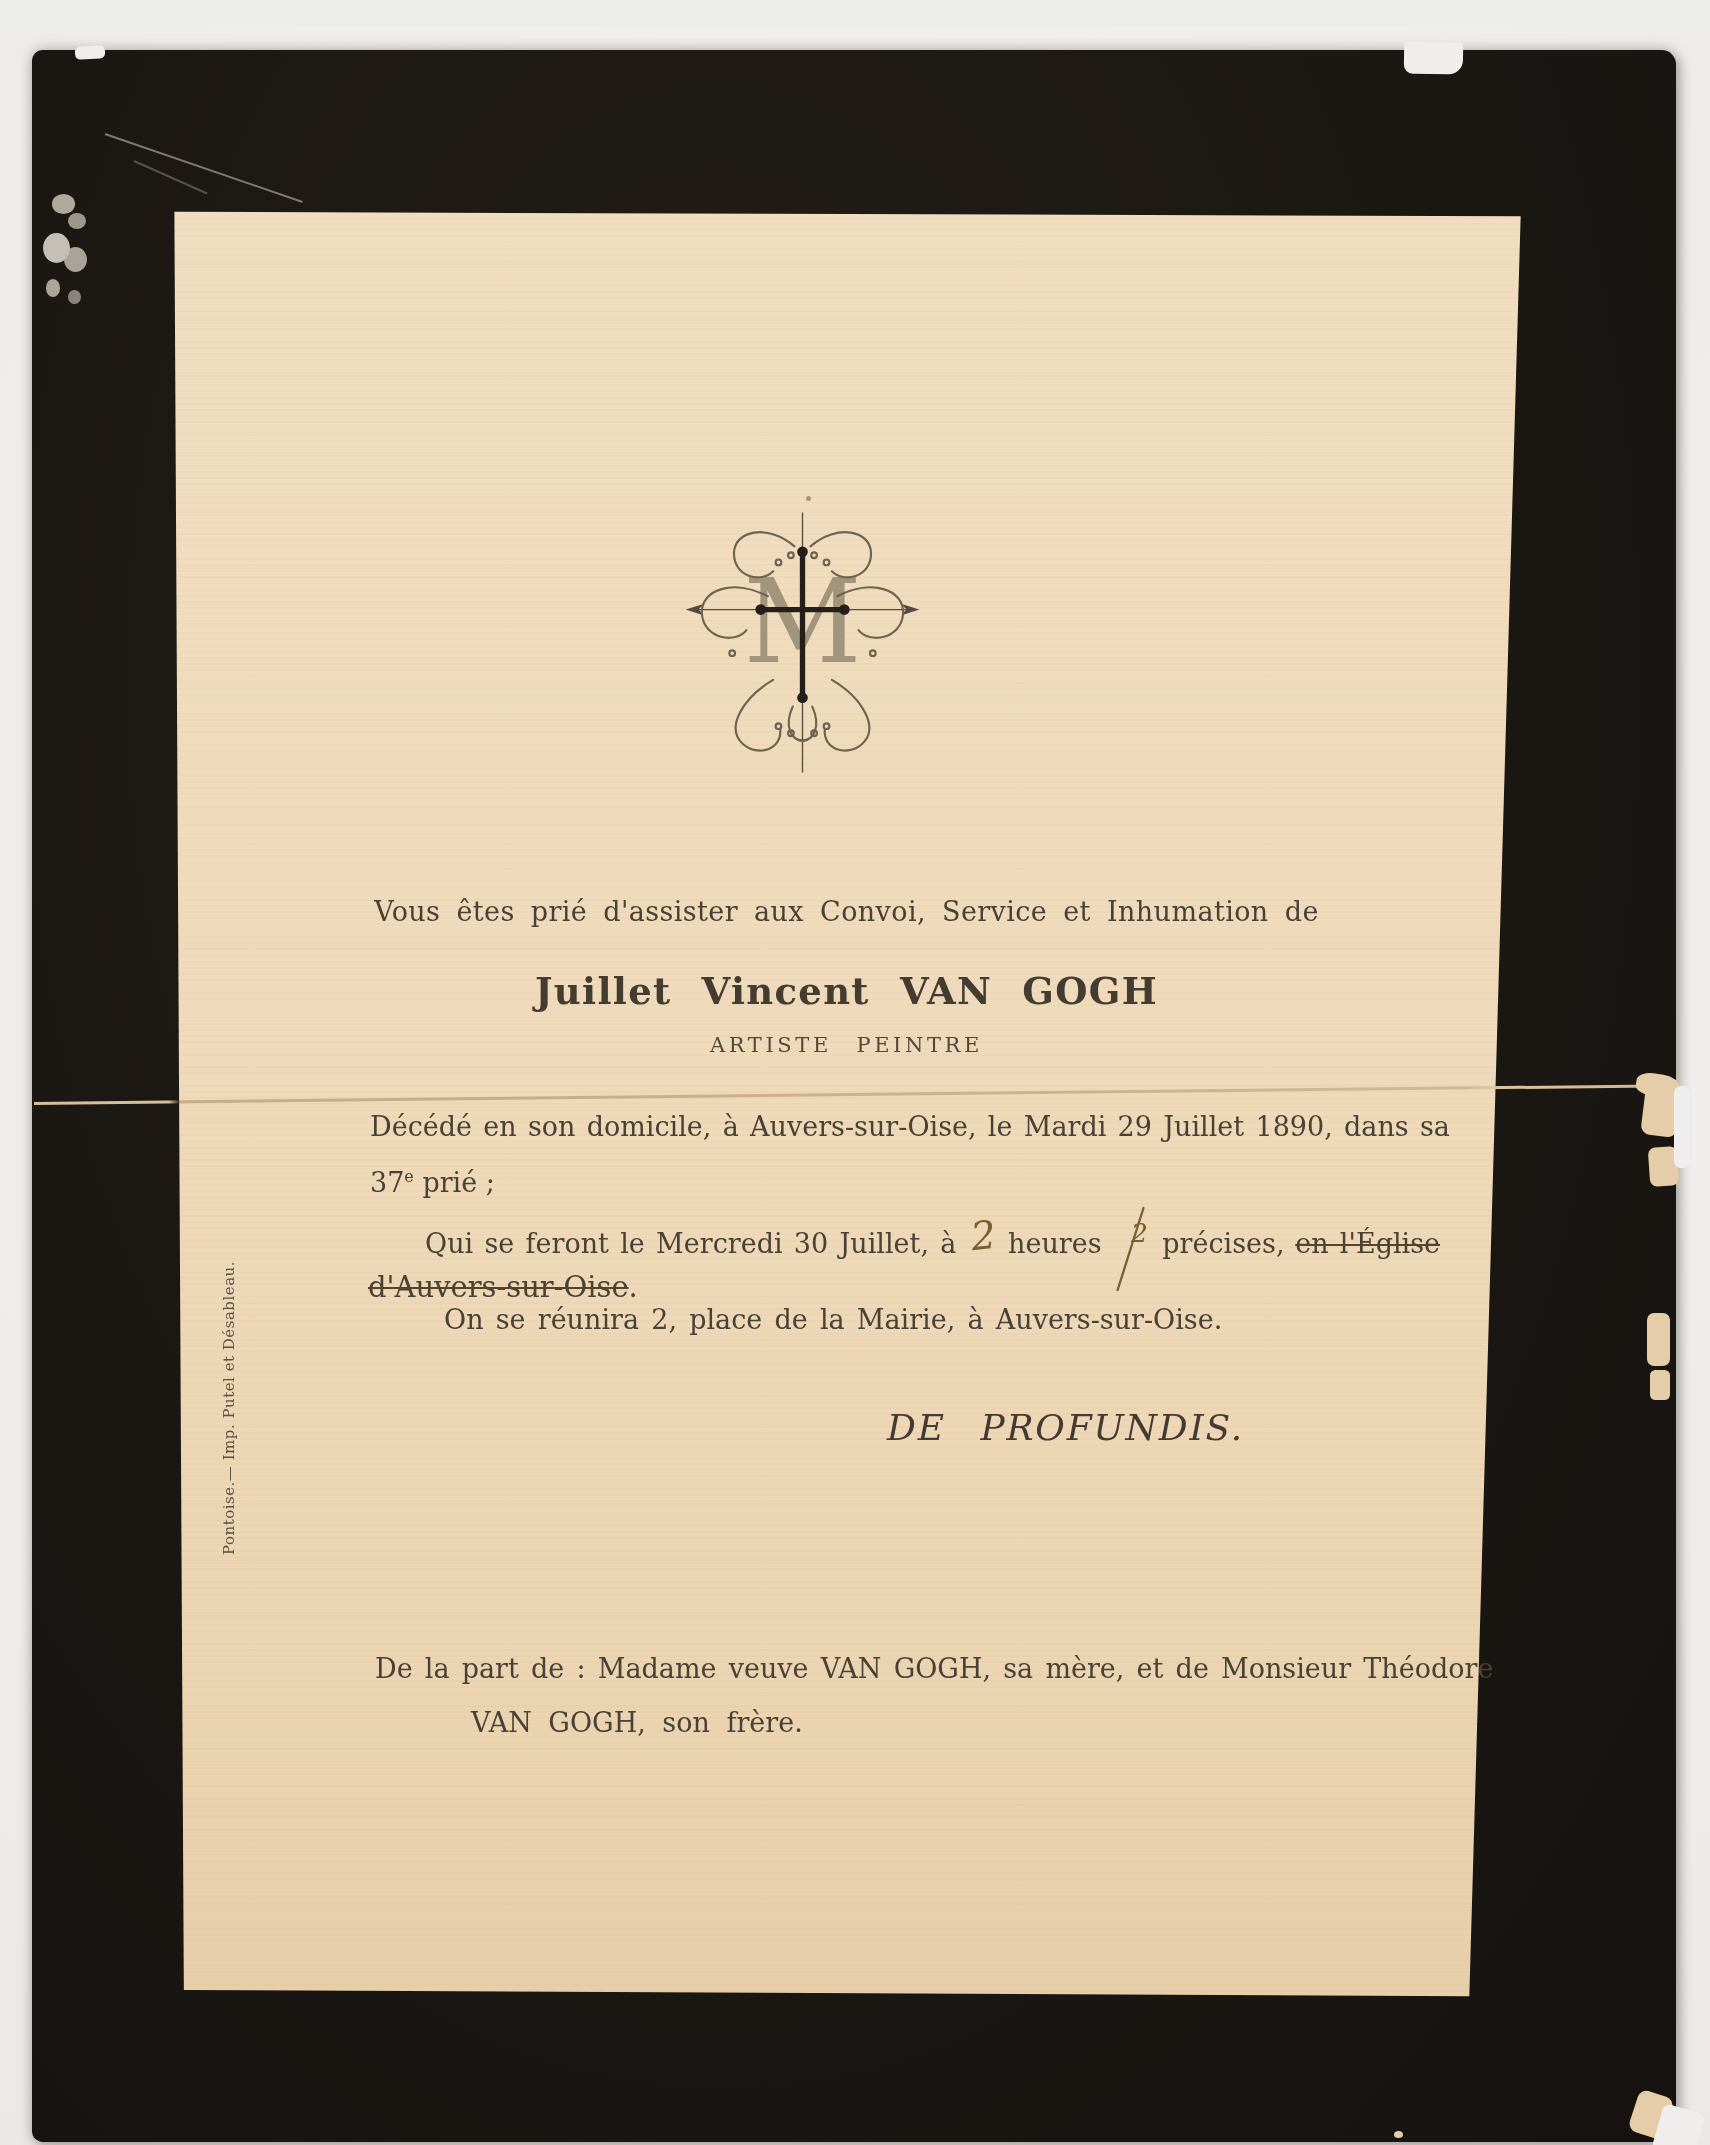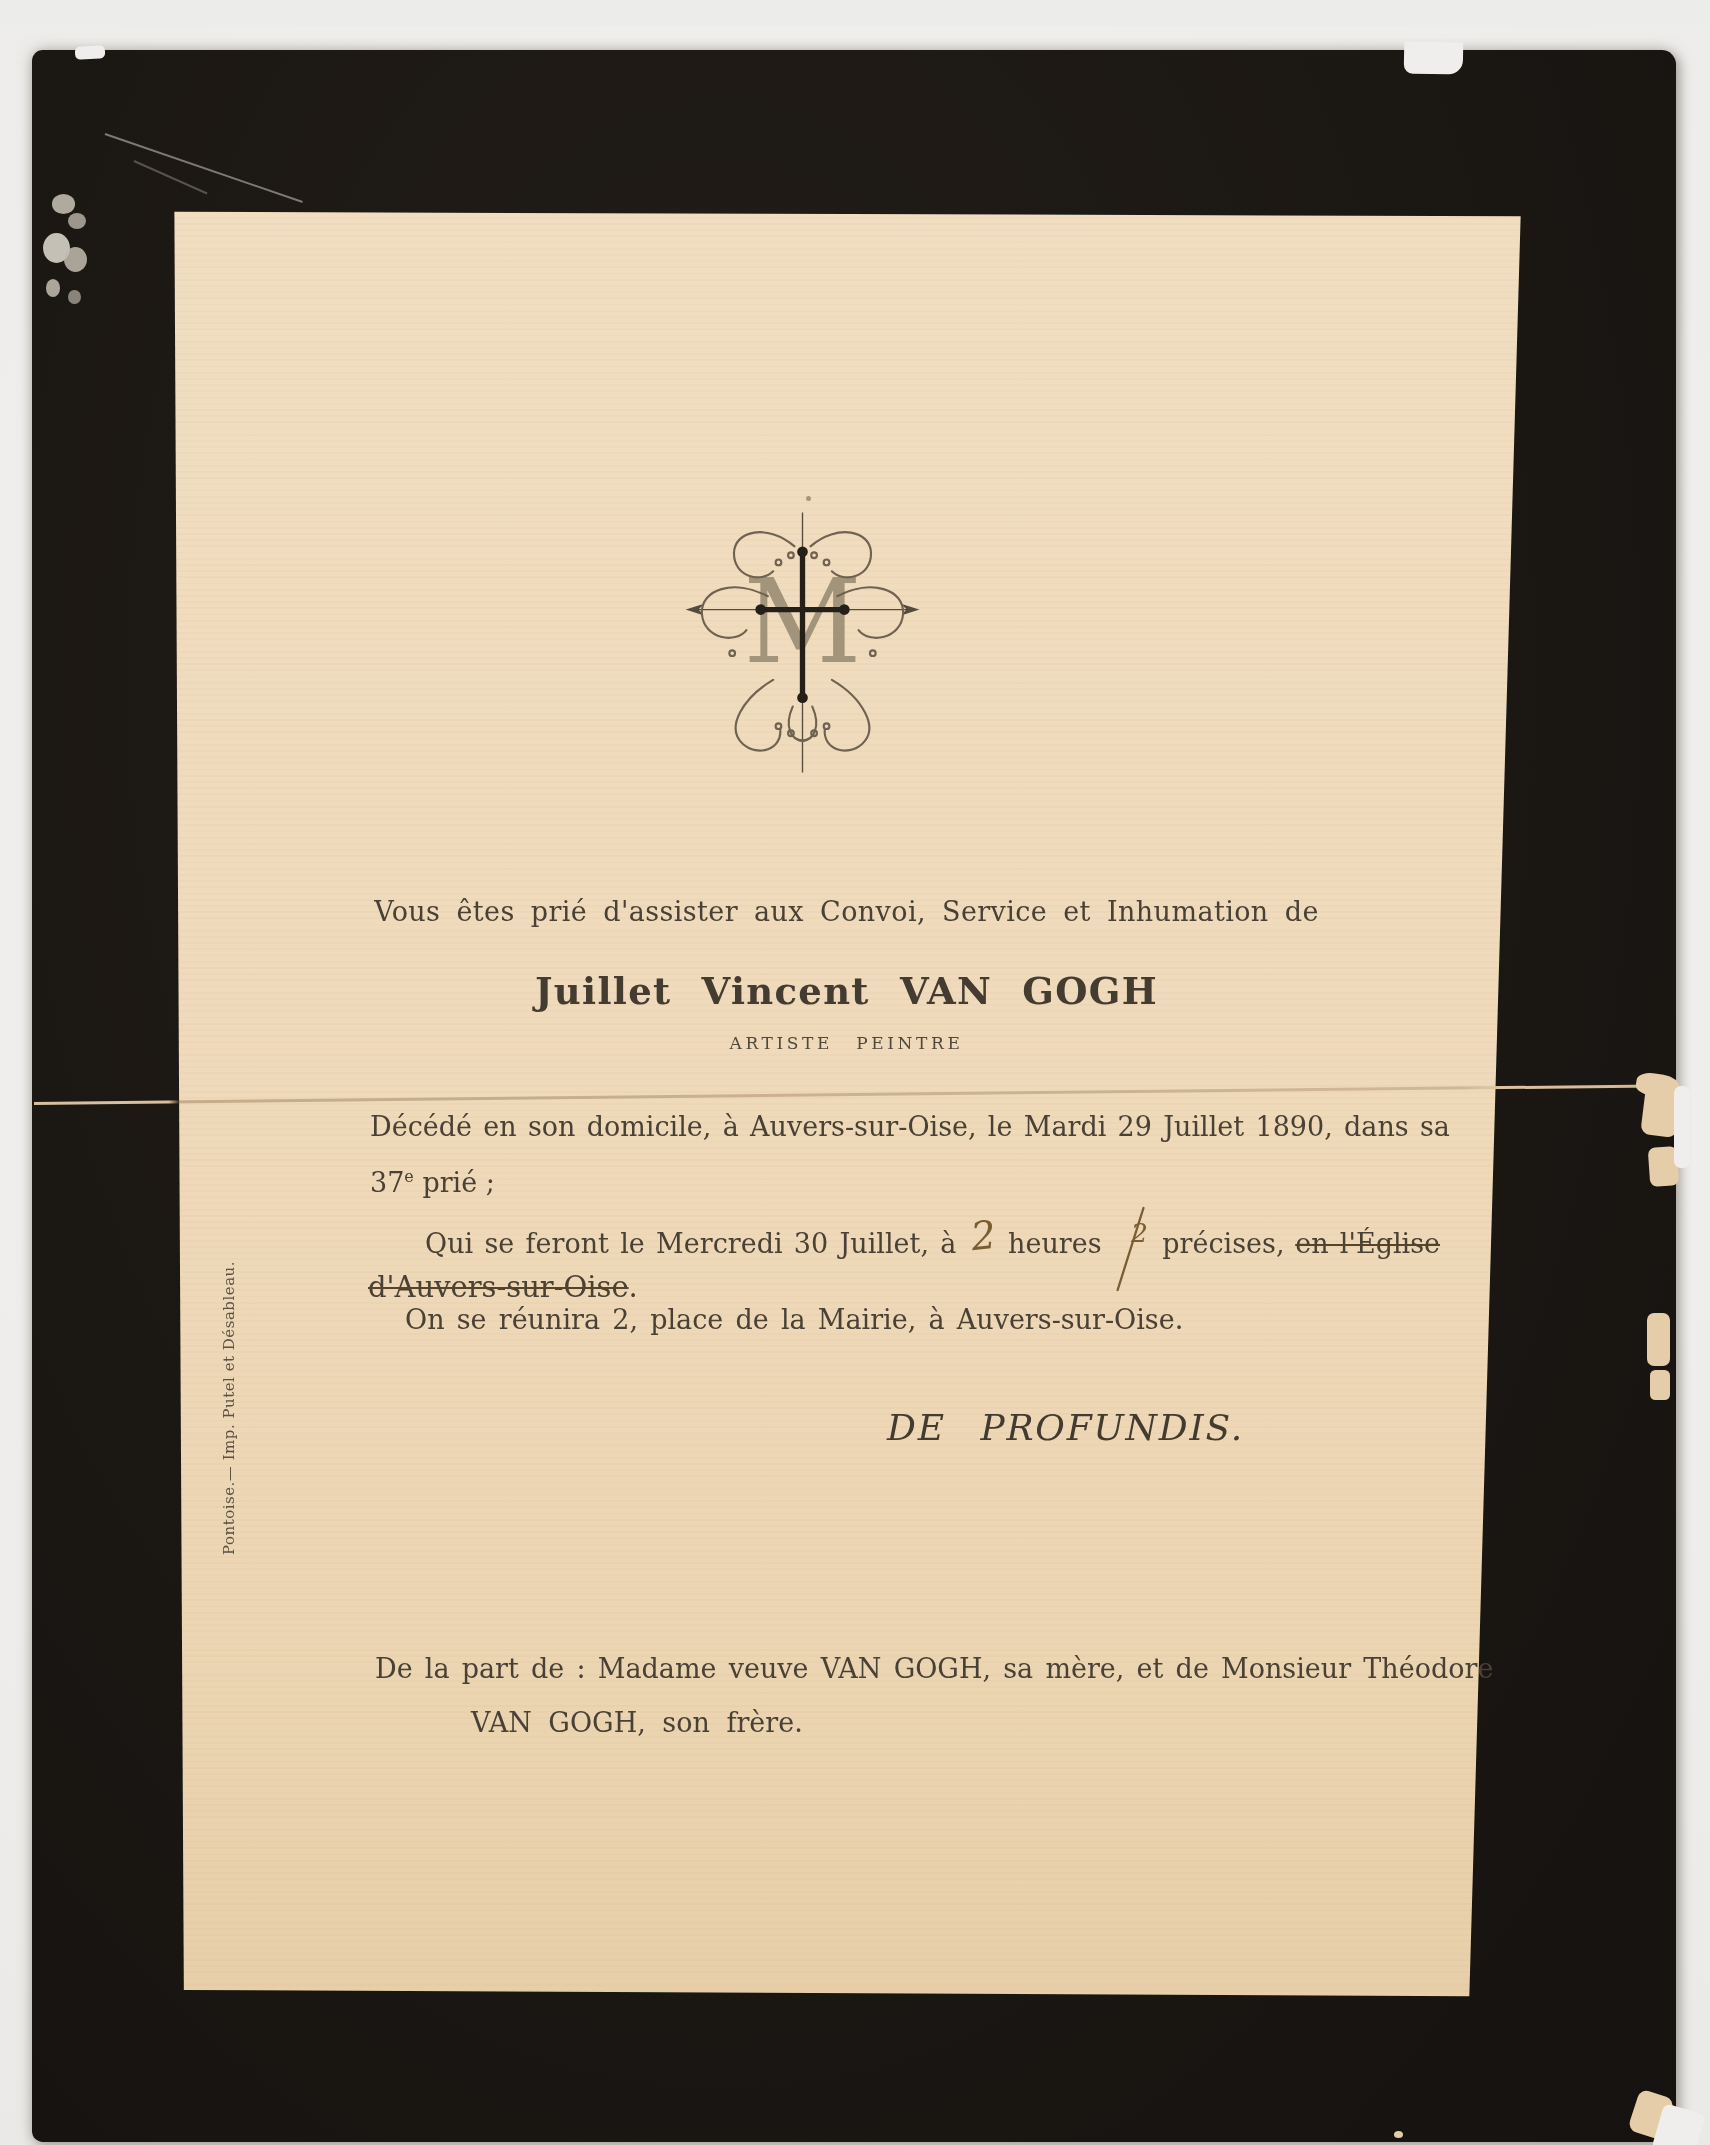--- a/index.html
+++ b/index.html
@@ -38,27 +38,27 @@
   .scratch { position:absolute; height:1.8px; background:rgba(224,218,206,.5);
              transform-origin:left center; }
   
   .monogram { position:absolute; left:682px; top:483px; }
   
   .t { position:absolute; color:#4a4136; white-space:nowrap; }
   .center { left:171px; width:1351px; text-align:center; }
   .intro   { top:870px;  font-size:27px; word-spacing:7.1px; letter-spacing:0.4px; }
   .name    { top:943px; font-size:37px; font-weight:bold; word-spacing:16px;
              letter-spacing:1.3px; color:#453c31; }
-  .role    { top:1007px; font-size:17px; letter-spacing:3.6px; word-spacing:14.3px; color:#51483c; }
+  .role    { top:1007px; font-size:21px; letter-spacing:3.6px; word-spacing:14.3px; color:#51483c; }
   .death1  { top:1085px; left:370px; font-size:27px; word-spacing:2.7px; }
   .death2  { top:1141px; left:370px; font-size:27px; }
   .sup     { font-size:16px; vertical-align:super; }
   .service1{ top:1191px; left:425px; font-size:27px; word-spacing:2.7px; }
   .service2{ top:1244px; left:368px; font-size:29px; }
-  .meeting { top:1278px; left:405px; font-size:27px; word-spacing:3.6px; }
+  .meeting { top:1278px; left:444px; font-size:27px; word-spacing:3.6px; }
   .motto   { top:1381px; left:887px; font-size:36px; font-style:italic;
              letter-spacing:1.8px; word-spacing:21.4px; color:#443b30; }
   .family1 { top:1627px; left:375px; font-size:27px; word-spacing:3.6px; }
   .family2 { top:1681px; left:471px; font-size:27px; word-spacing:8px; }
   .departs { top:1894px; left:405px; font-size:27px; word-spacing:2.7px; }
   .imprint { left:220px; top:1529px; font-size:15px; letter-spacing:0.5px;
              color:#5a5144; transform:rotate(-90deg); transform-origin:0 0; }
   .struck  { text-decoration:line-through; text-decoration-color:#55432a;
              text-decoration-thickness:2.2px; }
   .hand    { color:#7b5d33; font-style:italic; }

